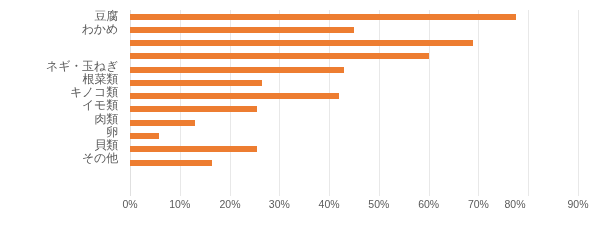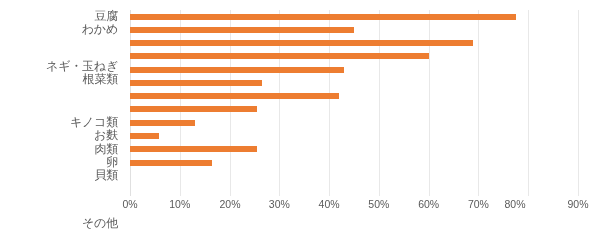--- a/index.html
+++ b/index.html
@@ -98,26 +98,26 @@
 </head>
 <body>
 
 <div id="chart-root">
 
   <div id="label-column">
       <div class="cat-label" style="color: rgb(90, 90, 90);">豆腐</div>
       <div class="cat-label" style="color: rgb(90, 90, 90);">わかめ</div>
       <div class="cat-label" style="color: rgb(90, 90, 90); margin-top: 23px;">ネギ・玉ねぎ</div>
       <div class="cat-label" style="color: rgb(90, 90, 90); padding-left: 20px;">根菜類</div>
-      <div class="cat-label" style="color: rgb(90, 90, 90); margin-top: 30px;">キノコ類</div>
-      <div class="cat-label" style="color: rgb(90, 90, 90);">お麩</div>
+      <div class="cat-label" style="color: rgb(90, 90, 90);">キノコ類</div>
+      <div class="cat-label" style="color: rgb(90, 90, 90);">イモ類</div>
       <div class="cat-label" style="color: rgb(90, 90, 90);">肉類</div>
       <div class="cat-label" style="color: rgb(90, 90, 90);">卵</div>
       <div class="cat-label" style="color: rgb(90, 90, 90);">貝類</div>
-      <div class="cat-label" style="color: rgb(90, 90, 90); margin-top: 35px;">その他</div>
+      <div class="cat-label" style="color: rgb(90, 90, 90);">その他</div>
     </div>
 
   <div id="plot-area">
     <div id="gridlines">
         <div class="gridline first" style="left: 0px;"></div>
         <div class="gridline" style="left: 49.7778px;"></div>
         <div class="gridline" style="left: 99.5556px;"></div>
         <div class="gridline" style="left: 149.333px;"></div>
         <div class="gridline" style="left: 199.111px;"></div>
         <div class="gridline" style="left: 248.889px;"></div>

